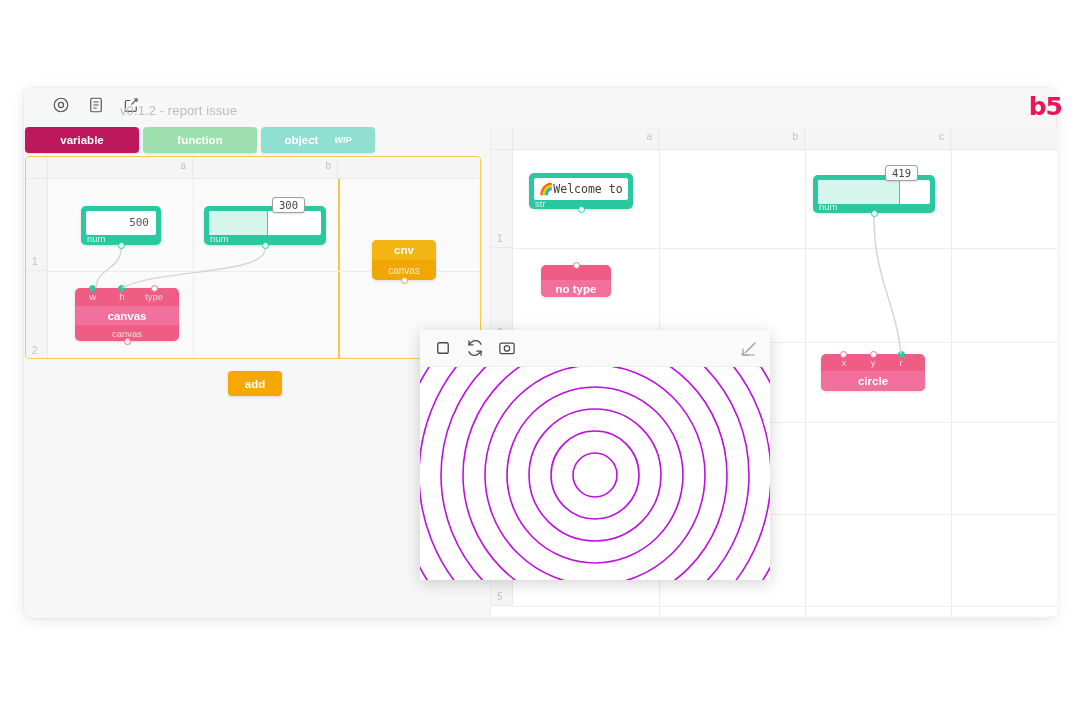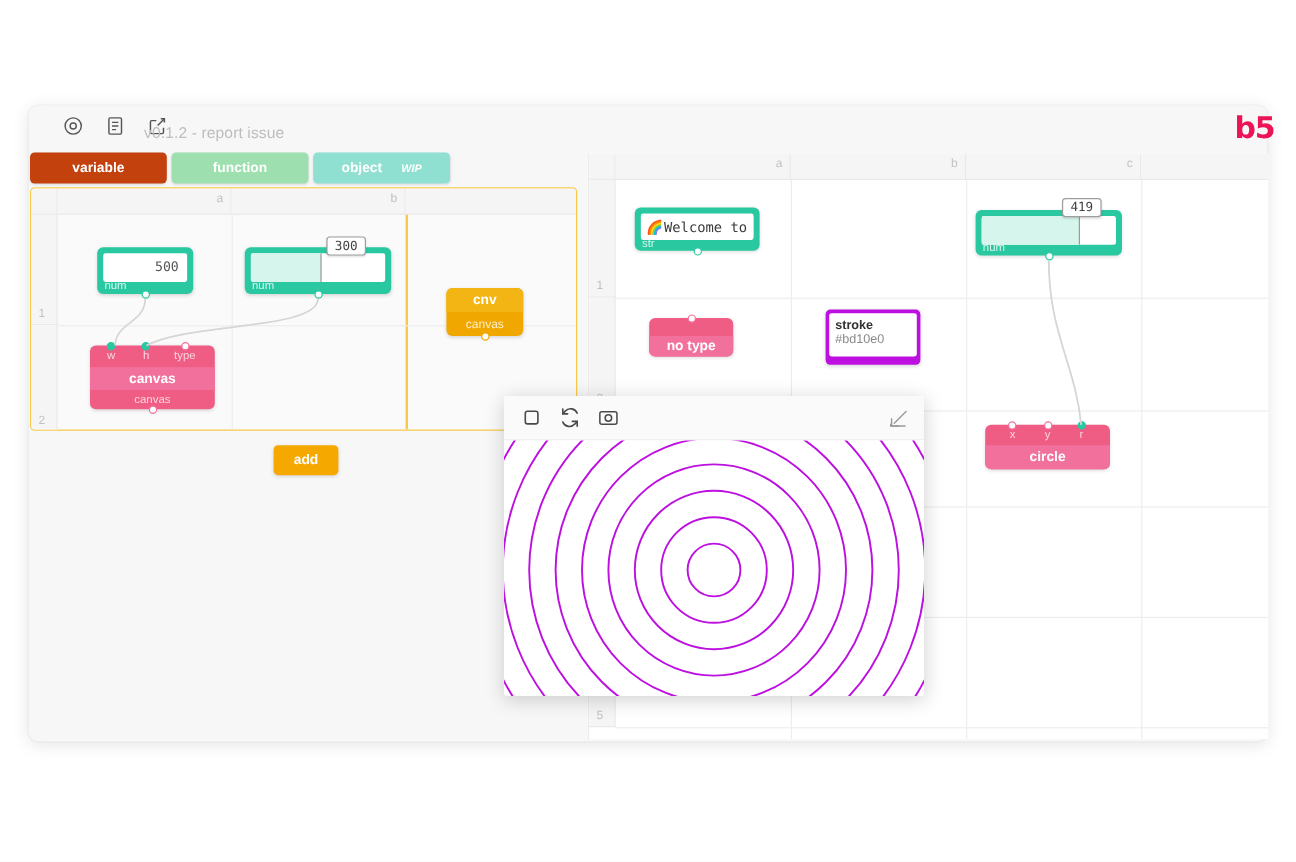--- a/index.html
+++ b/index.html
@@ -29,21 +29,21 @@
     line-height:1;font-family:"DejaVu Sans",sans-serif;
   }
   
   .tabs{position:absolute;left:25px;top:127px;display:flex;gap:4px;}
   .tab{
     height:26px;min-width:86px;padding:0 14px;border-radius:4px;
     display:flex;align-items:center;justify-content:center;
     font-size:11.5px;font-weight:bold;color:#ffffff;cursor:pointer;
     box-shadow:0 1px 2px rgba(0,0,0,.10);
   }
-  .tab.variable{background:#c2410c;}
+  .tab.variable{background:#be185d;}
   .tab.function{background:#9ddfae;}
   .tab.object{background:#8fe0d0;}
   .tab .wip{font-style:italic;font-size:9px;margin-left:16px;font-weight:bold;text-align:center;}
   
   .sheet-left{
     position:absolute;left:25px;top:156px;width:456px;height:203px;
     border:1px solid #f7c948;border-radius:4px;background:#fafafa;overflow:hidden;
     box-sizing:border-box;
   }
   .sheet-right{
@@ -302,27 +302,20 @@
   </div>
 
   <div class="node nd-fn" style="left:50px;top:137px;width:70px;height:32px;">
     <div class="inputs" style="height:15px;">
       <div class="lbl" style="left:50%;top:20px;">nf</div>
     </div>
     <div class="port" style="left:50%;margin-left:-3.5px;top:-3.5px;"></div>
     <div class="title" style="top:15px;height:17px;border-radius:0 0 5px 5px;">no type</div>
   </div>
 
-  <div class="node nd-stroke" style="left:197px;top:130px;width:79px;height:46px;">
-    <div class="inner"></div>
-    <div class="txt">
-      <b>stroke</b>
-      <span>#bd10e0</span>
-    </div>
-  </div>
 
   <div class="node nd-num" style="left:322px;top:47px;width:122px;height:38px;">
     <div class="field">
       <div class="slidefill" style="width:72%;"></div>
     </div>
     <div class="typ">num</div>
     <div class="port out-teal" style="left:50%;margin-left:-3.5px;bottom:-3.5px;"></div>
   </div>
   <div class="bubble" style="position:absolute;left:394px;top:37px;">419</div>
 

